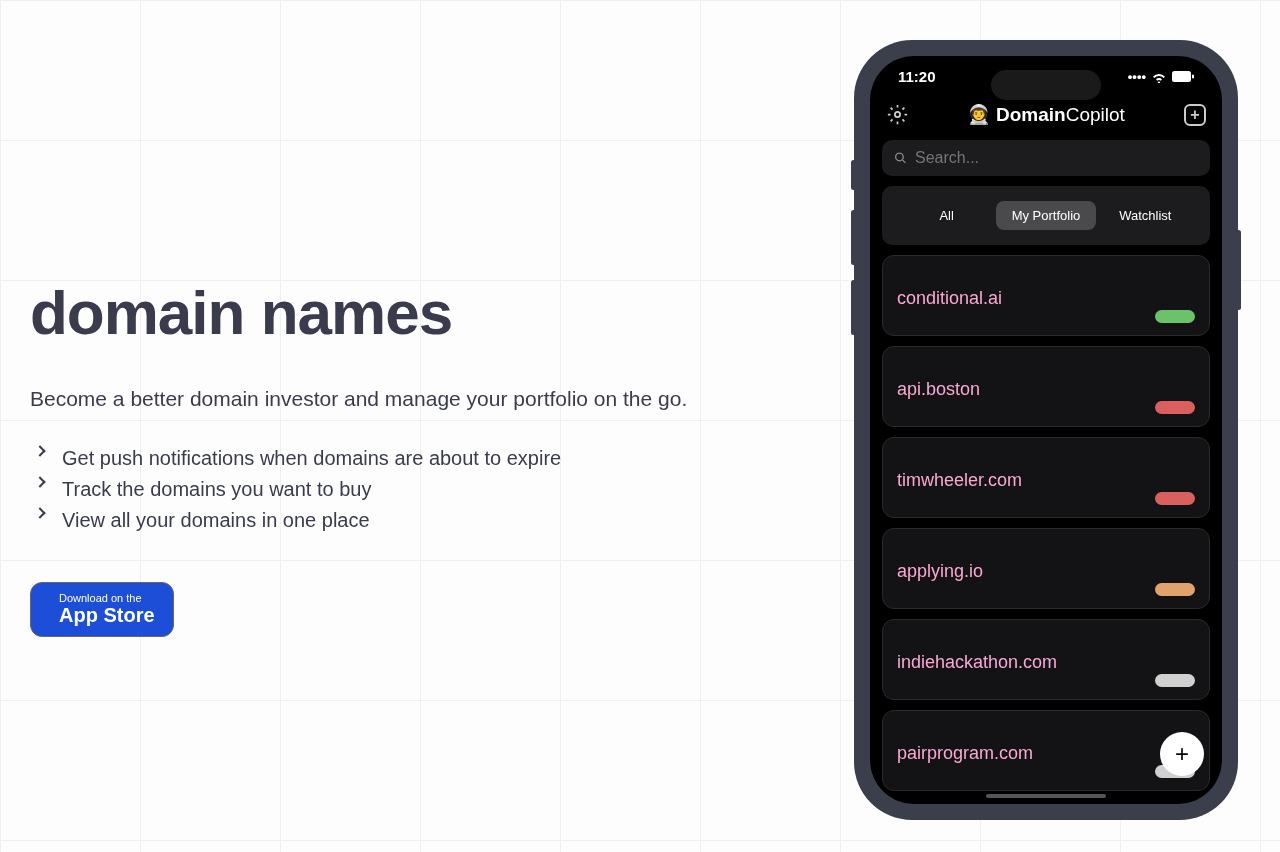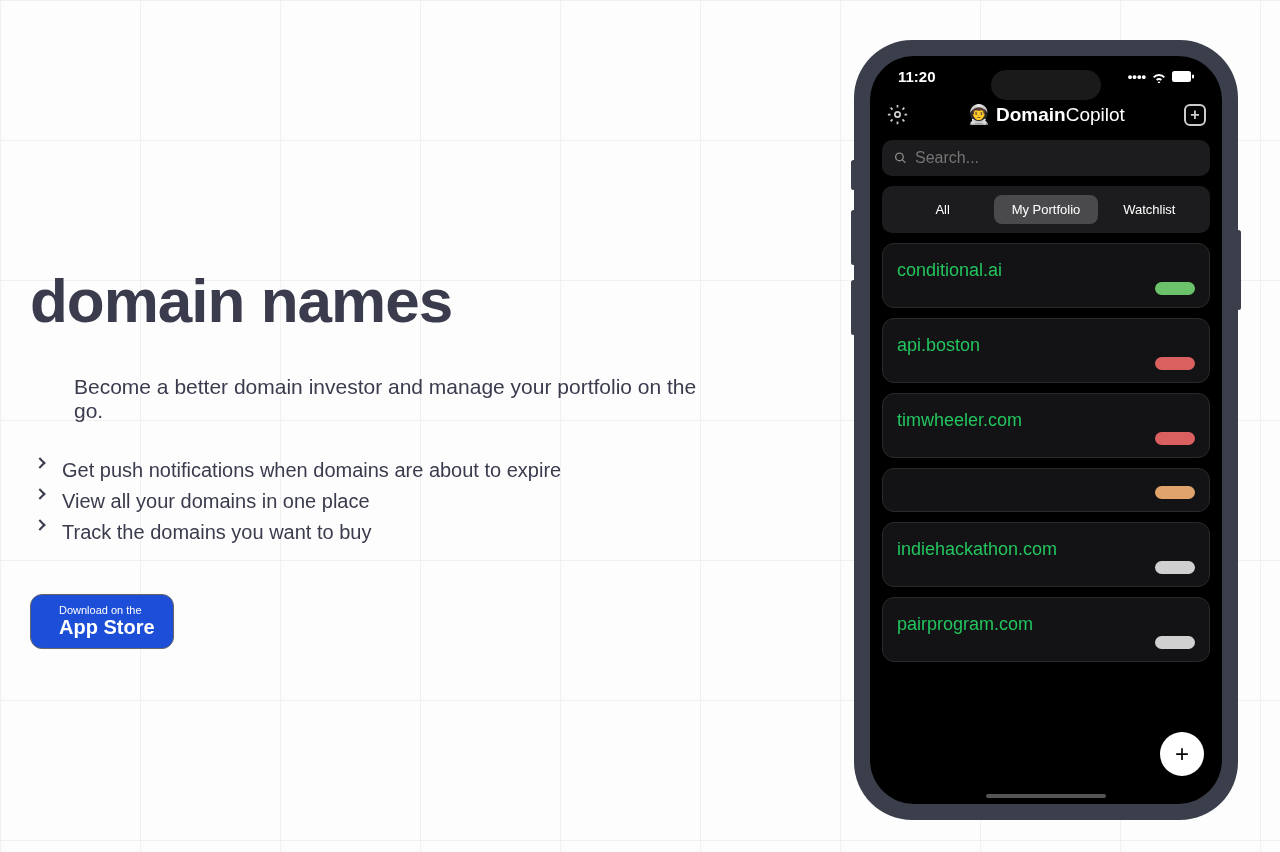--- a/index.html
+++ b/index.html
@@ -36,21 +36,20 @@
   font-weight: 800;
   line-height: 1.05;
   color: #3a3c4e;
   letter-spacing: -1px;
   margin-bottom: 42px;
 }
 .subhead {
   font-size: 21px;
   color: #3a3c4e;
   margin-bottom: 36px;
-  margin-left: 44px;
 }
 .feature-list {
   list-style: none;
   margin-bottom: 50px;
 }
 .feature-list li {
   display: flex;
   gap: 18px;
   font-size: 20px;
   color: #3a3c4e;
@@ -178,21 +177,21 @@
   color: #888;
   font-size: 16px;
   width: 100%;
   outline: none;
 }
 .seg-control {
   margin: 10px 12px;
   background: #1c1c1e;
   border-radius: 10px;
   display: flex;
-  padding: 9px;
+  padding: 15px;
 }
 .seg-item {
   flex: 1;
   text-align: center;
   padding: 7px 0;
   font-size: 13px;
   color: #fff;
   border-radius: 8px;
   cursor: pointer;
 }
@@ -207,21 +206,22 @@
 }
 .domain-card {
   background: #131315;
   border: 1px solid #2a2a2c;
   border-radius: 12px;
   padding: 16px 14px 12px;
   position: relative;
 }
 .domain-name {
   font-size: 18px;
-  color: #22c55e;
+  color: #f9a8d4;
+  margin-top: 16px;
 }
 .status-pill {
   position: absolute;
   right: 14px;
   bottom: 12px;
   width: 40px;
   height: 13px;
   border-radius: 8px;
 }
 .pill-green { background: #6bc26b; }
@@ -278,25 +278,25 @@
       <span>domain names</span>
     </h1>
     <p class="subhead">Become a better domain investor and manage your portfolio on the go.</p>
     <ul class="feature-list">
       <li>
           <span class="chev"></span>
           <span>Get push notifications when domains are about to expire</span>
         </li>
       <li>
           <span class="chev"></span>
-          <span>View all your domains in one place</span>
+          <span>Track the domains you want to buy</span>
         </li>
       <li>
           <span class="chev"></span>
-          <span>Track the domains you want to buy</span>
+          <span>View all your domains in one place</span>
         </li>
     </ul>
     <div class="appstore-btn">
       <span class="apple"></span>
       <span class="txt">
         <small>Download on the</small>
         <strong>App Store</strong>
       </span>
     </div>
   </div>
@@ -353,20 +353,21 @@
             </div>
           <div class="domain-card tall">
               <div class="domain-name">api.boston</div>
               <div class="status-pill pill-red"></div>
             </div>
           <div class="domain-card tall">
               <div class="domain-name">timwheeler.com</div>
               <div class="status-pill pill-red"></div>
             </div>
           <div class="domain-card tall">
+              <div class="domain-name">applying.io</div>
               <div class="status-pill pill-orange"></div>
             </div>
           <div class="domain-card tall">
               <div class="domain-name">indiehackathon.com</div>
               <div class="status-pill pill-gray"></div>
             </div>
           <div class="domain-card tall">
               <div class="domain-name">pairprogram.com</div>
               <div class="status-pill pill-gray"></div>
             </div>

